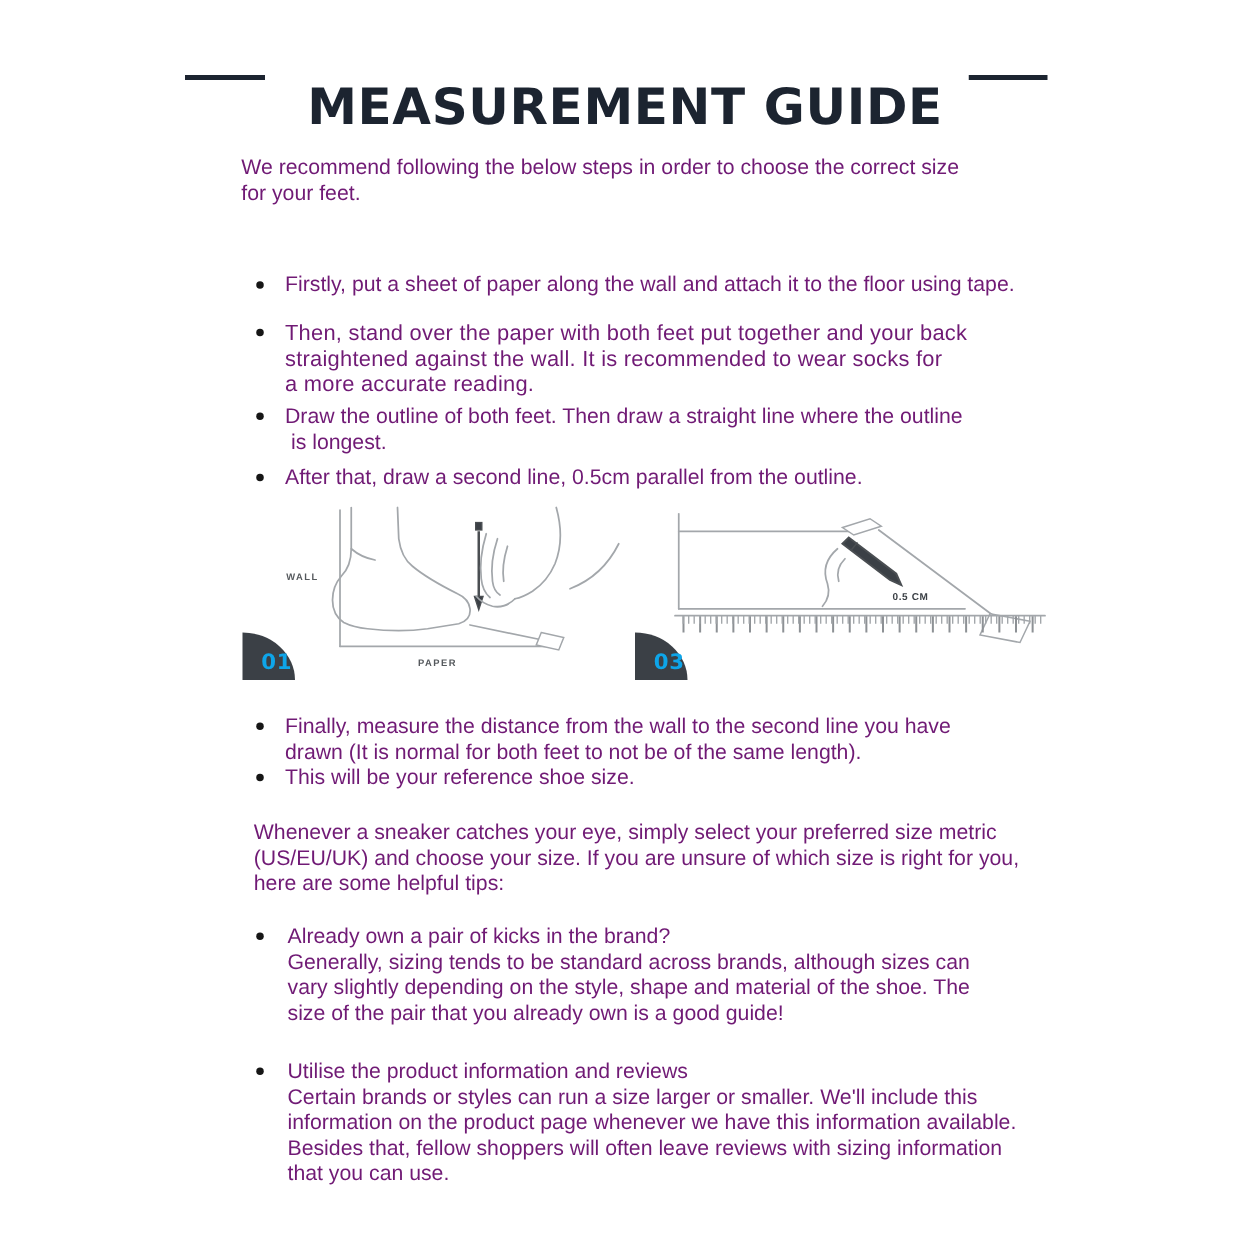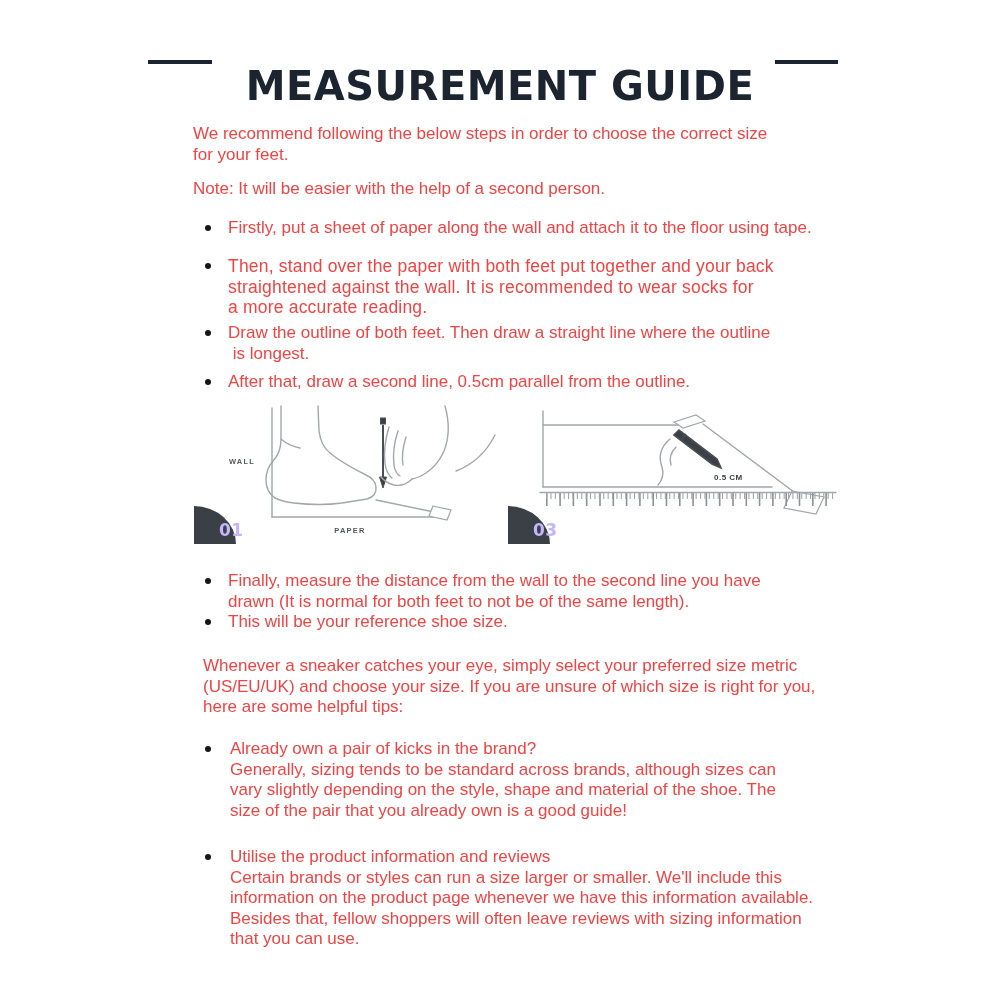--- a/index.html
+++ b/index.html
@@ -10,21 +10,21 @@
   
   .title{
     position:absolute;top:36px;left:0;width:1000px;text-align:center;
     font-family:"DejaVu Sans",sans-serif;font-weight:bold;font-size:40px;
     letter-spacing:0.5px;color:#1c2430;
   }
   .dash{position:absolute;top:60px;height:4px;background:#1c2430;}
   .dash-left{left:148px;width:64px;}
   .dash-right{left:775px;width:63px;}
   
-  .txt{white-space:pre-wrap;font-size:17px;line-height:20.5px;color:#ef4444;}
+  .txt{white-space:pre-wrap;font-size:17px;line-height:20.5px;color:#701a75;}
   .intro{position:absolute;left:193px;top:124px;width:640px;}
   .note{position:absolute;left:193px;top:179px;width:640px;}
   .para2{position:absolute;left:203px;top:656px;width:640px;}
   
   .bullet{position:absolute;left:203px;width:630px;}
   .bullet .dot{
     position:absolute;left:2px;top:7px;width:6px;height:6px;border-radius:50%;
     background:#161616;
   }
   .bullet .btxt{margin-left:25px;}
@@ -37,39 +37,38 @@
   .fig{position:absolute;}
   .fig1{left:190px;top:403px;width:310px;height:145px;}
   .fig2{left:500px;top:403px;width:340px;height:145px;}
   .sketch{stroke:#a3a7ab;stroke-width:1.4;fill:none;stroke-linecap:round;stroke-linejoin:round;}
   .sketch-dark{stroke:#4a4e52;fill:#3b4046;}
   .tape{fill:#ffffff;stroke:#a3a7ab;stroke-width:1.2;}
   .figlabel{font-family:"Liberation Sans",sans-serif;font-size:7.5px;letter-spacing:1.2px;fill:#55595d;font-weight:bold;}
   .cmlabel{font-family:"Liberation Sans",sans-serif;font-size:8px;letter-spacing:0.5px;fill:#3b4046;font-weight:bold;}
   .badge{
     position:absolute;width:42px;height:38px;background:#3b4046;
-    border-radius:0 100% 0 0;color:#c4b5fd;box-sizing:border-box;
+    border-radius:0 100% 0 0;color:#0ea5e9;box-sizing:border-box;
     font-family:"DejaVu Sans",sans-serif;font-weight:bold;font-size:17px;
-    display:flex;align-items:flex-end;padding:0 0 4px 25px;letter-spacing:0.5px;
+    display:flex;align-items:flex-end;padding:0 0 4px 15px;letter-spacing:0.5px;
   }
   .badge1{left:194px;top:506px;}
   .badge2{left:508px;top:506px;}
 </style>
 </head>
 <body>
 
 <div class="page">
 
   <div class="dash dash-left"></div>
   <h1 class="title">MEASUREMENT GUIDE</h1>
   <div class="dash dash-right"></div>
 
   <div class="txt intro">We recommend following the below steps in order to choose the correct size
 for your feet.</div>
-  <div class="txt note">Note: It will be easier with the help of a second person.</div>
 
   <div class="bullet b1">
     <span class="dot"></span>
     <div class="txt btxt">Firstly, put a sheet of paper along the wall and attach it to the floor using tape.</div>
   </div>
   <div class="bullet b2">
     <span class="dot"></span>
     <div class="txt btxt">Then, stand over the paper with both feet put together and your back
 straightened against the wall. It is recommended to wear socks for
 a more accurate reading.</div>

